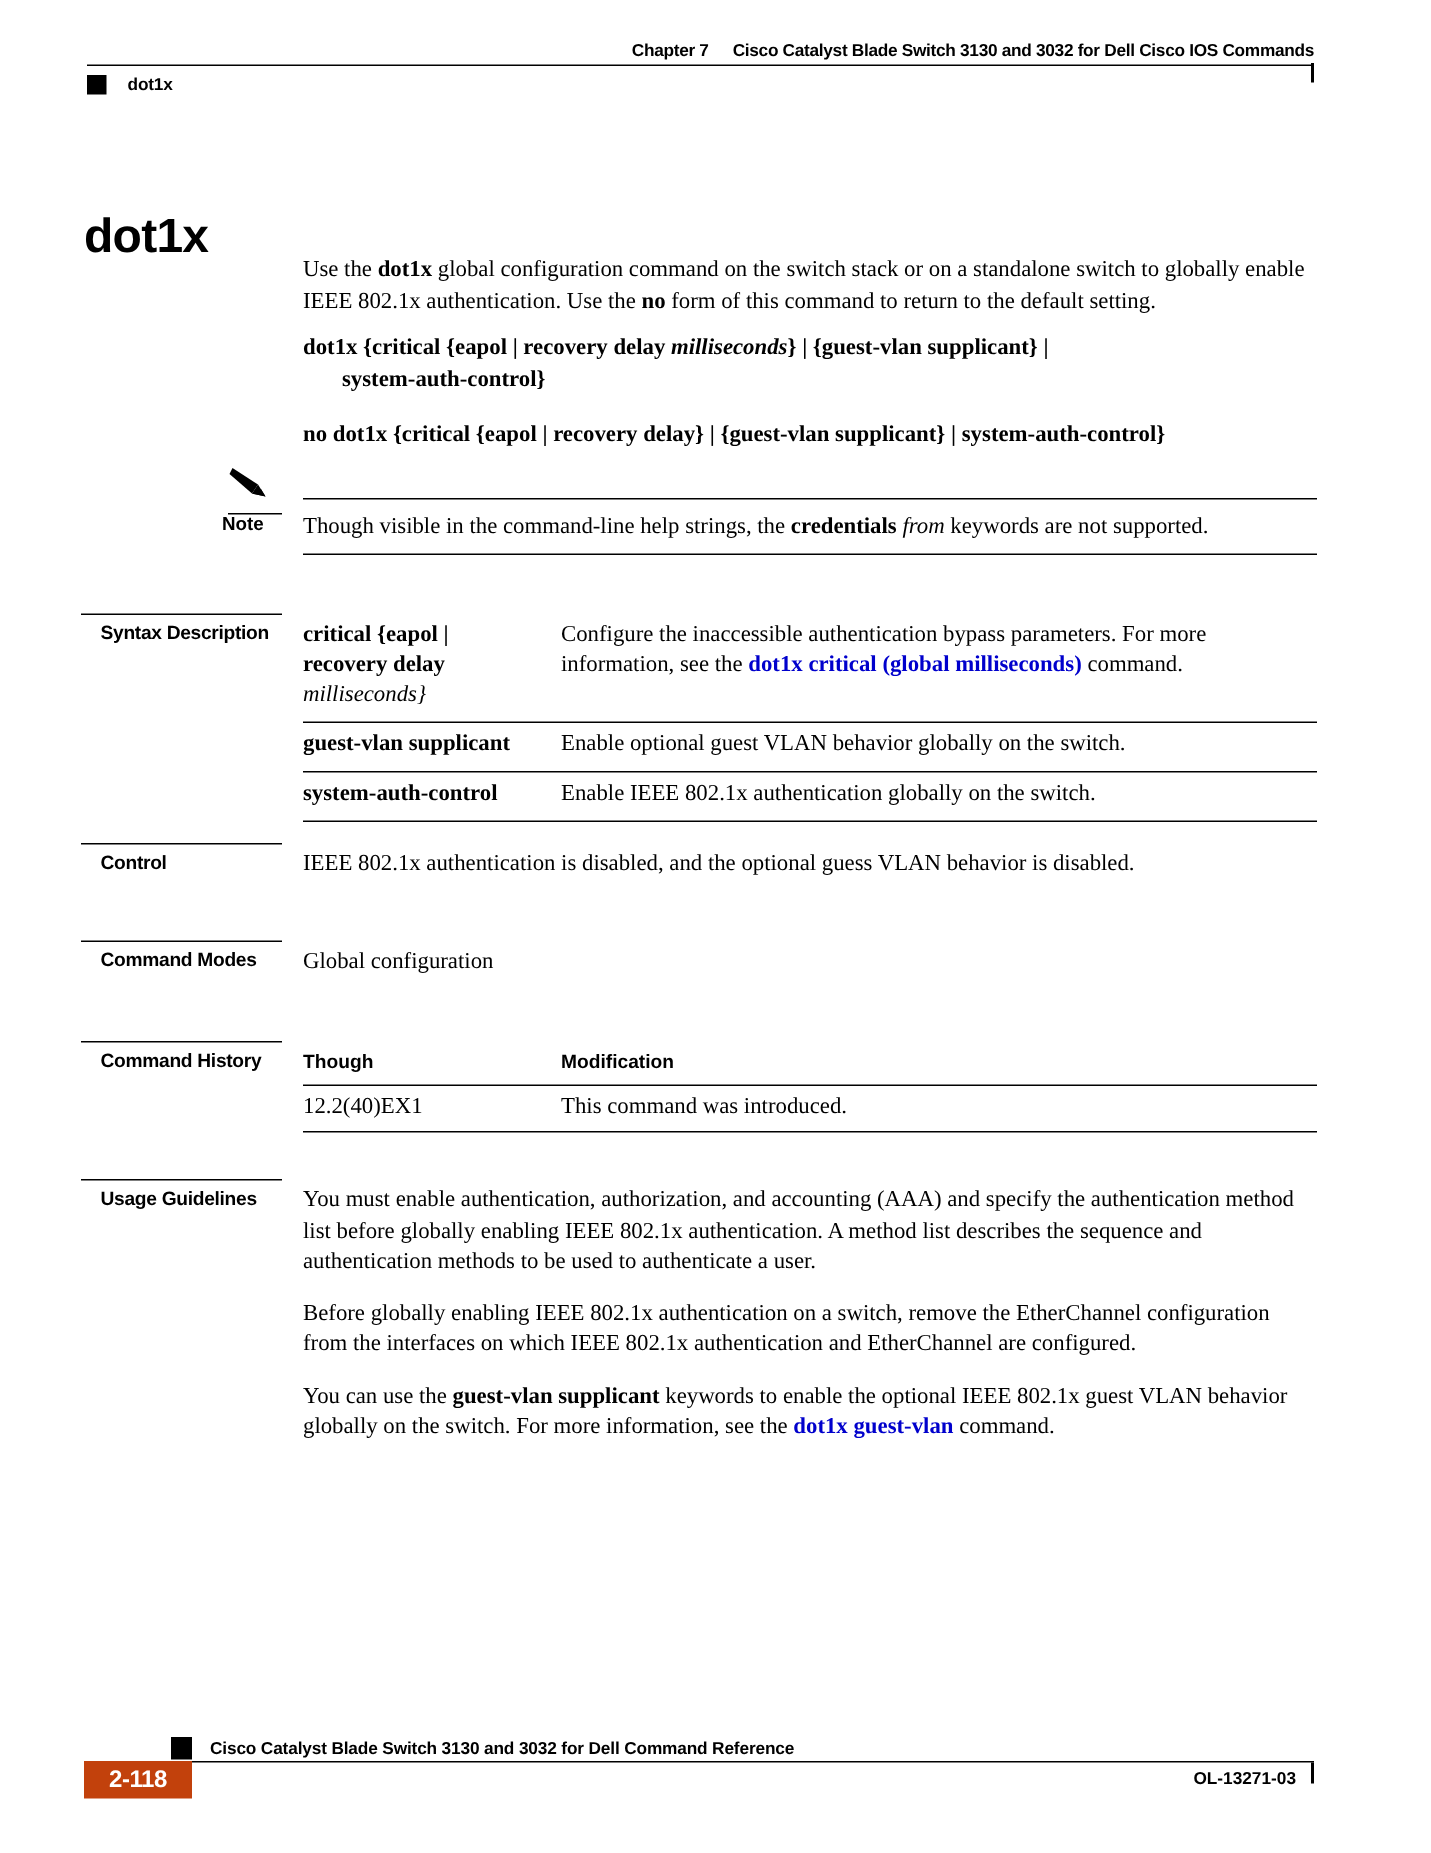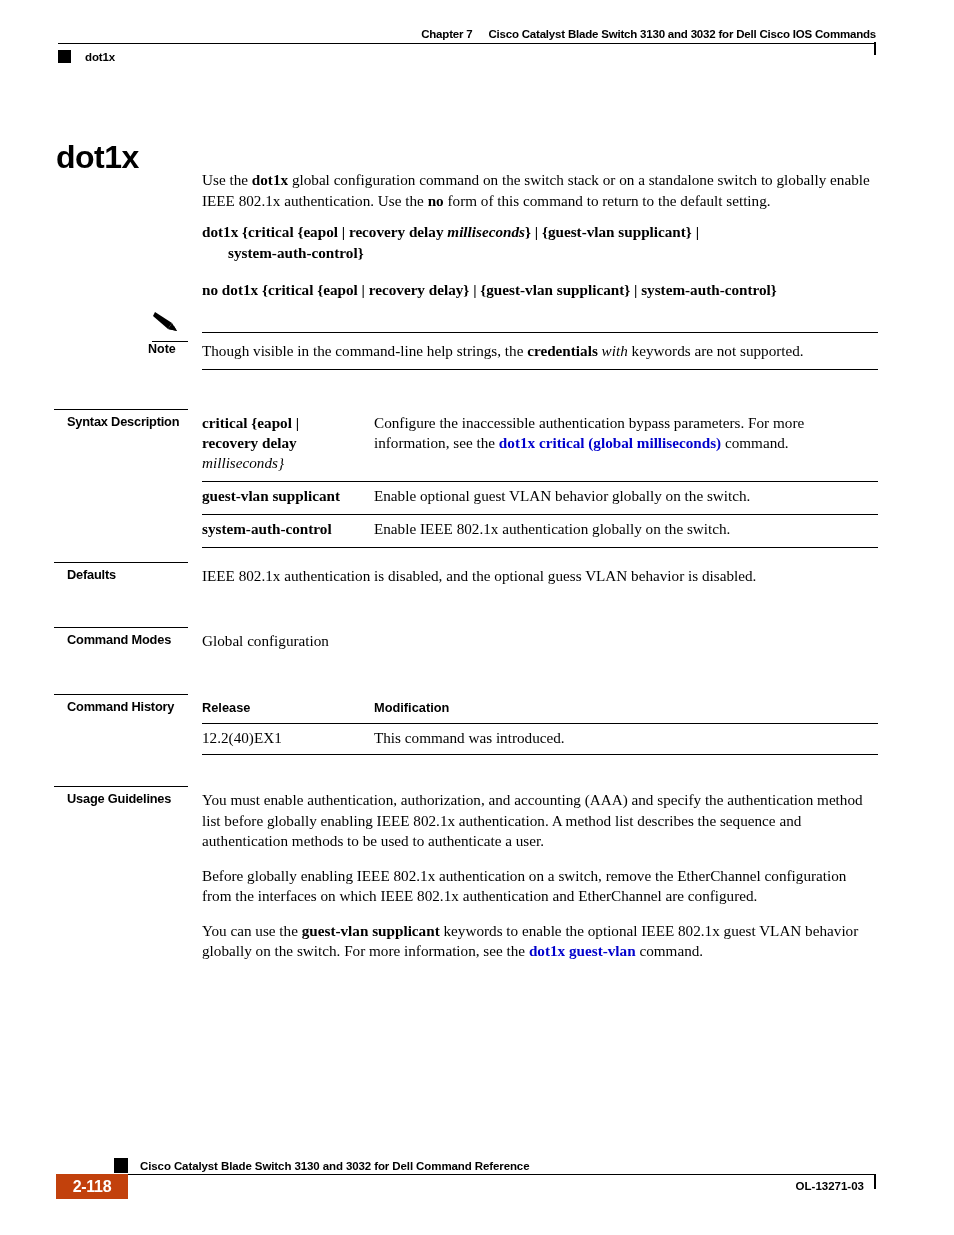--- a/index.html
+++ b/index.html
@@ -286,21 +286,21 @@
         <path d="M3 2 L20 13 L16 19 L1 6 Z" fill="#000"></path>
         <path d="M20 13 L16 19 L25 21 Z" fill="#000"></path>
         <path d="M16 19 L25 21 L22 16 Z" fill="#000"></path>
       </svg>
       <div class="note-rule-short"></div>
     </div>
     <div class="note-label">Note</div>
     <div class="note-body">
       <div class="note-body-rule-top"></div>
       <div class="note-text">
-        <span>Though visible in the command-line help strings, the </span><span class="b">credentials</span> <span class="i">with</span><span> keywords are not supported.</span>
+        <span>Though visible in the command-line help strings, the </span><span class="b">credentials</span> <span class="i">from</span><span> keywords are not supported.</span>
       </div>
       <div class="note-body-rule-bot"></div>
     </div>
   </div>
 
   <div class="section" style="top:409px;">
     <div class="section-label-rule"></div>
     <div class="section-label">Syntax Description</div>
     <div class="section-content">
       <table class="sdtable">
@@ -323,42 +323,42 @@
             <td class="sd-term">system-auth-control</td>
             <td class="sd-desc">Enable IEEE 802.1x authentication globally on the switch.</td>
           </tr>
         </tbody>
       </table>
     </div>
   </div>
 
   <div class="section" style="top:562px;">
     <div class="section-label-rule"></div>
-    <div class="section-label">Defaults</div>
+    <div class="section-label">Control</div>
     <div class="section-content">
       <div class="para" style="padding-top:4px;width:676px;">IEEE 802.1x authentication is disabled, and the optional guess VLAN behavior is disabled.</div>
     </div>
   </div>
 
   <div class="section" style="top:627px;">
     <div class="section-label-rule"></div>
     <div class="section-label">Command Modes</div>
     <div class="section-content">
       <div class="para" style="padding-top:4px;width:676px;">Global configuration</div>
     </div>
   </div>
 
   <div class="section" style="top:694px;">
     <div class="section-label-rule"></div>
     <div class="section-label">Command History</div>
     <div class="section-content">
       <table class="chtable">
         <thead>
           <tr>
-            <th class="ch-rel">Release</th>
+            <th class="ch-rel">Though</th>
             <th>Modification</th>
           </tr>
         </thead>
         <tbody>
           <tr class="rule-top rule-bot">
             <td class="ch-rel">12.2(40)EX1</td>
             <td>This command was introduced.</td>
           </tr>
         </tbody>
       </table>

